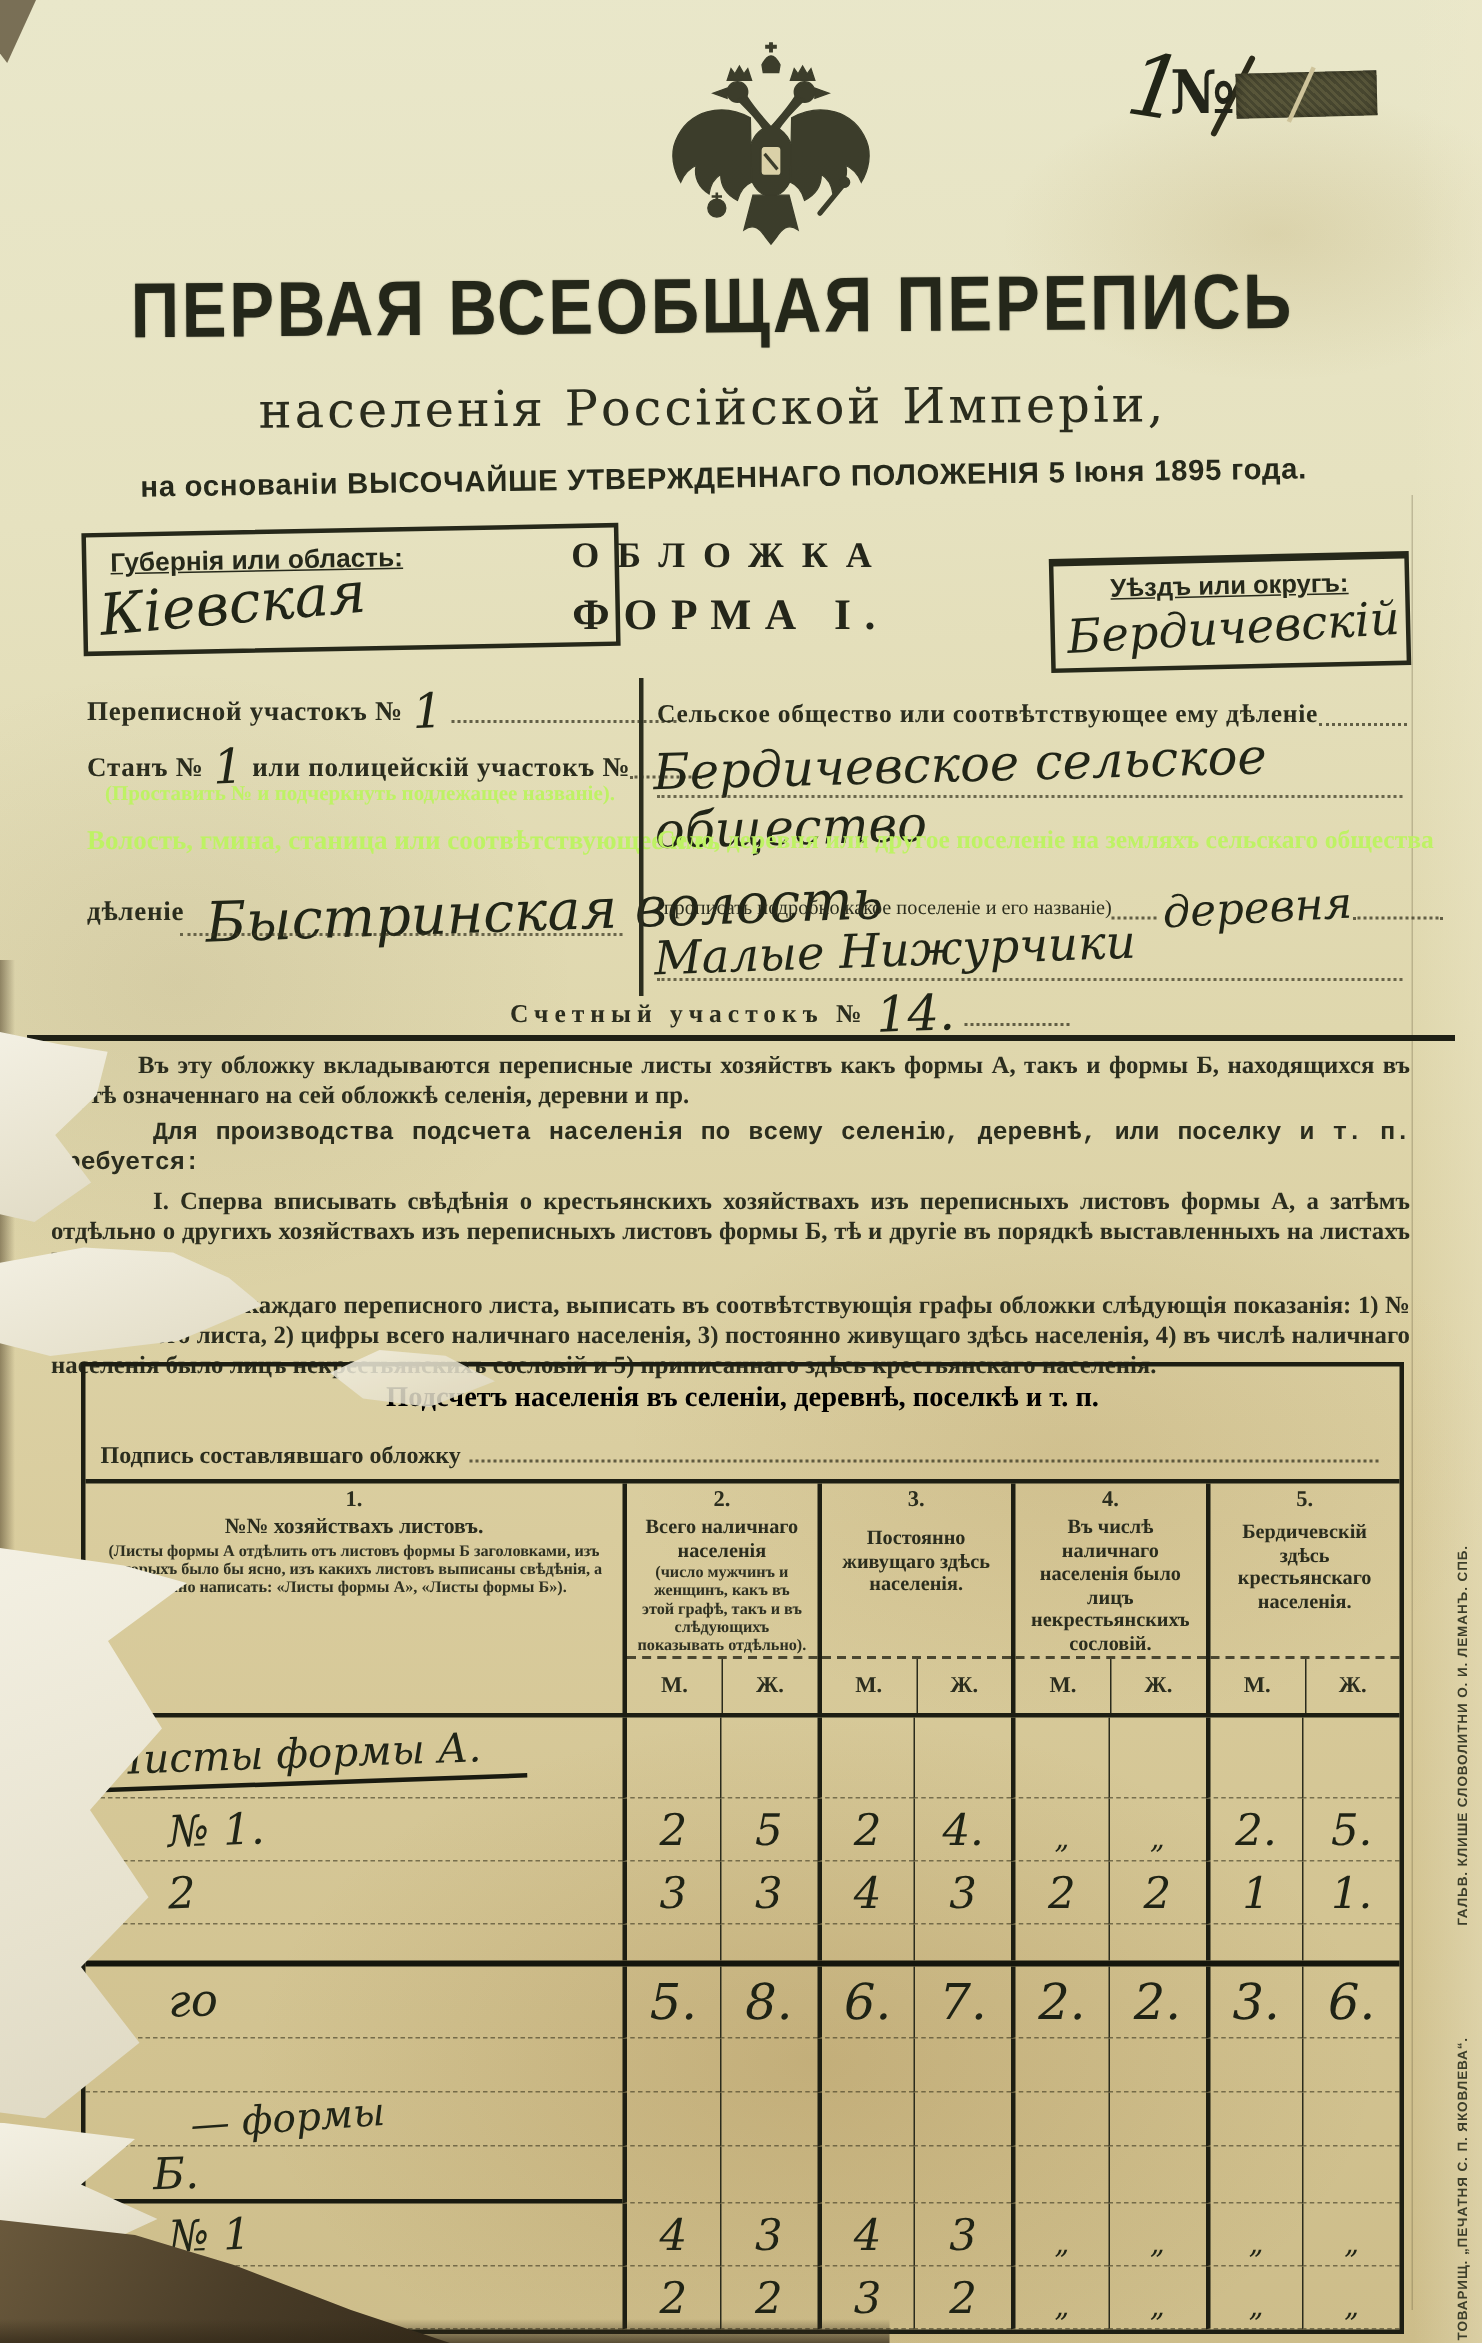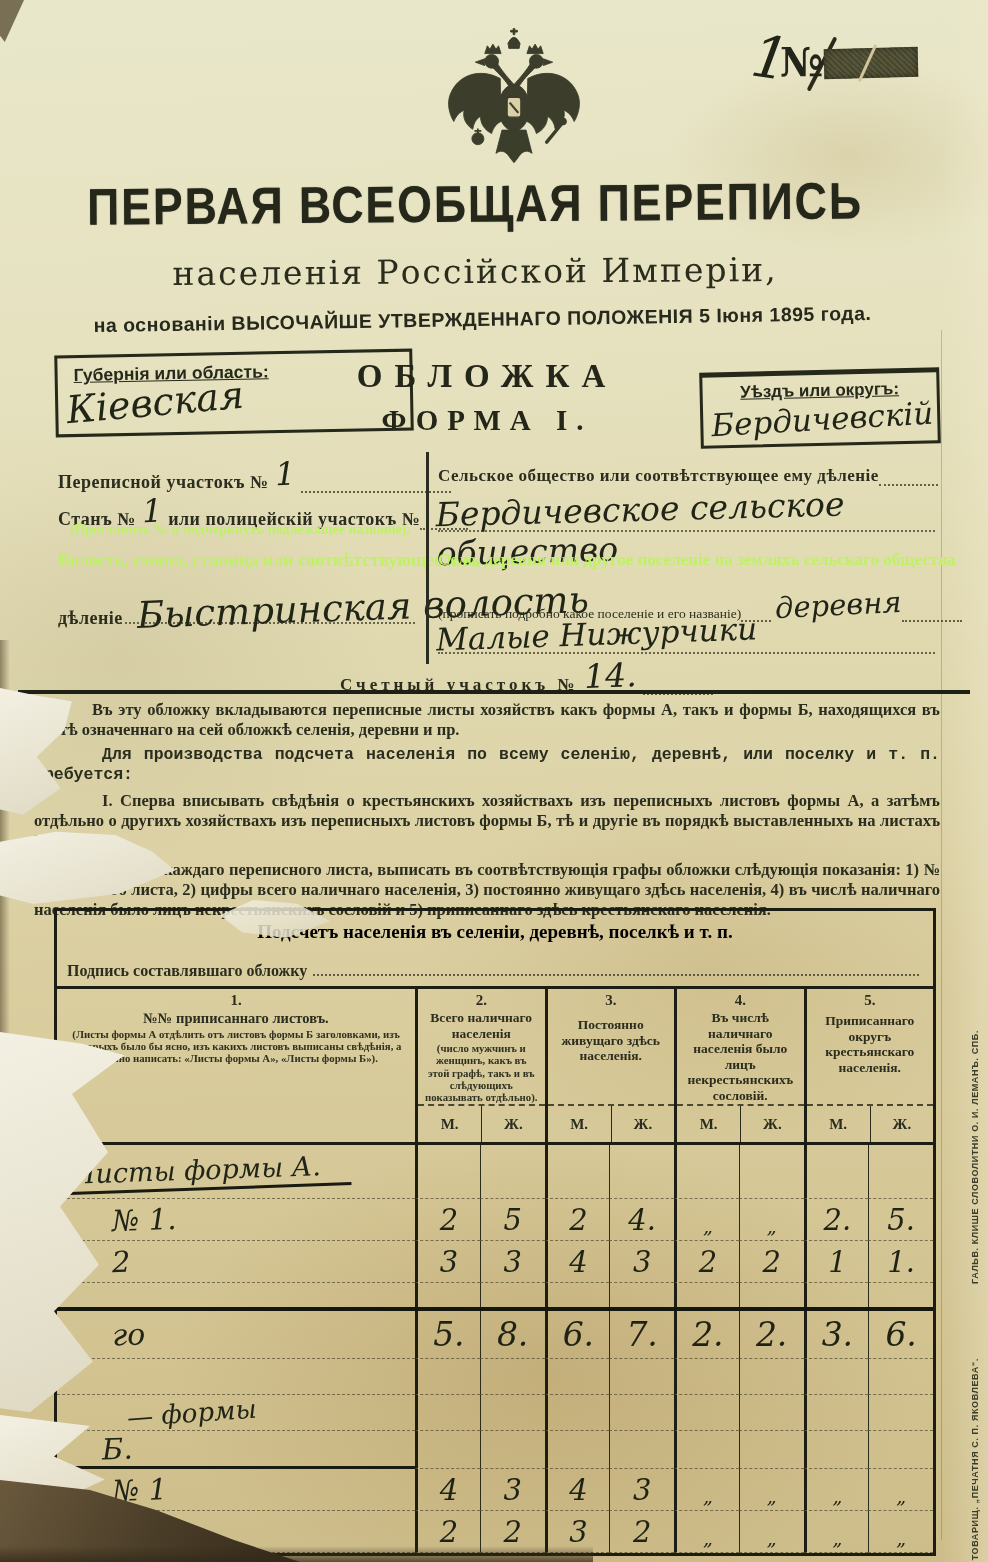--- a/index.html
+++ b/index.html
@@ -44,30 +44,30 @@
   .lawline{position:absolute;top:308px;left:30px;width:905px;text-align:center;
          font-family:"Liberation Sans","DejaVu Sans",sans-serif;font-weight:bold;font-size:19.5px;
          color:#26291b;transform:rotate(-.9deg);letter-spacing:.5px;}
 
   
   .pbox{position:absolute;left:55px;top:352px;width:358px;height:82px;border:3px solid #26281a;
         transform:rotate(-1.1deg);}
   .pbox-label{position:absolute;left:16px;top:7px;font-size:17.5px;font-weight:bold;text-decoration:underline;}
   .pbox-value{position:absolute;left:8px;top:24px;font-size:38px;transform:rotate(-4deg);}
   .cover{position:absolute;left:322px;top:358px;width:330px;text-align:center;color:#24261a;}
-  .cover-h{font-family:"Liberation Serif",serif;font-weight:bold;font-size:33px;letter-spacing:12px;}
+  .cover-h{font-family:"Liberation Serif",serif;font-weight:bold;font-size:24px;letter-spacing:12px;}
   .cover-f{margin-top:9px;font-family:"Liberation Serif",serif;font-weight:bold;font-size:29px;letter-spacing:9px;}
   .ubox{position:absolute;left:700px;top:370px;width:240px;height:76px;border:3px solid #26281a;
         border-top-width:5px;transform:rotate(-1.3deg);}
   .ubox-label{position:absolute;left:0;right:0;top:6px;text-align:center;font-size:17px;font-weight:bold;
         text-decoration:underline;}
   .ubox-value{position:absolute;left:8px;top:26px;font-size:31px;transform:rotate(-2deg);}
 
   
-  .fline{position:absolute;display:flex;align-items:flex-end;white-space:nowrap;}
+  .fline{position:absolute;display:flex;align-items:center;white-space:nowrap;}
   .flabel{font-weight:bold;font-size:18px;color:#2b2d1e;letter-spacing:.5px;}
   .flabel-sm{font-weight:normal;font-size:13.5px;color:#2b2d1e;}
   .fnote{position:absolute;font-weight:bold;font-size:14px;color:#bef264;}
   .hw-val{font-size:32px;margin:0 6px;transform:rotate(-2deg);}
   .dots{display:inline-block;border-bottom:2px dotted rgba(55,52,32,.75);height:1em;}
   .dotline{position:absolute;border-bottom:2px dotted rgba(55,52,32,.7);}
   .divider{position:absolute;left:426px;top:452px;width:3px;height:212px;background:#2b2d1e;}
   .bigrule{position:absolute;left:18px;top:690px;width:952px;height:4px;background:#1f2015;}
 
   
@@ -258,21 +258,21 @@
     <div class="tbl-top">
       <div class="tbl-title">Подсчетъ населенія въ селеніи, деревнѣ, поселкѣ и т. п.</div>
       <div class="tbl-sig">
         <span>Подпись составлявшаго обложку</span>
         <span class="dots"></span>
       </div>
     </div>
     <div class="tbl-head">
       <div class="hgroup first">
         <div class="hnum">1.</div>
-        <div class="htitle" style="font-size:14.5px;">№№ приписаннаго листовъ.</div>
+        <div class="htitle" style="font-size:14.5px;">№№ хозяйствахъ листовъ.</div>
         <div class="hnote">(Листы формы А отдѣлить отъ листовъ формы Б заголовками, изъ которыхъ было бы ясно, изъ какихъ листовъ выписаны свѣдѣнія, а именно написать: «Листы формы А», «Листы формы Б»).</div>
       </div>
       <div class="hgroup">
         <div class="hnum">2.</div>
         <div class="htitle">Всего наличнаго населенія</div>
         <div class="hnote">(число мужчинъ и женщинъ, какъ въ этой графѣ, такъ и въ слѣдующихъ показывать отдѣльно).</div>
         <div class="hsub">
           <span>М.</span>
           <span>Ж.</span>
         </div>
@@ -288,21 +288,21 @@
       <div class="hgroup">
         <div class="hnum">4.</div>
         <div class="htitle">Въ числѣ наличнаго населенія было лицъ некрестьянскихъ сословій.</div>
         <div class="hsub">
           <span>М.</span>
           <span>Ж.</span>
         </div>
       </div>
       <div class="hgroup">
         <div class="hnum">5.</div>
-        <div class="htitle" style="padding-top:4px;">Приписаннаго округъ крестьянскаго населенія.</div>
+        <div class="htitle" style="padding-top:4px;">Бердичевскій здѣсь крестьянскаго населенія.</div>
         <div class="hsub">
           <span>М.</span>
           <span>Ж.</span>
         </div>
       </div>
     </div>
     <div class="tbl-body">
         <div class="trow r-section">
       <div class="lbl">
             <span class="row-label hw">Листы формы А.</span>

